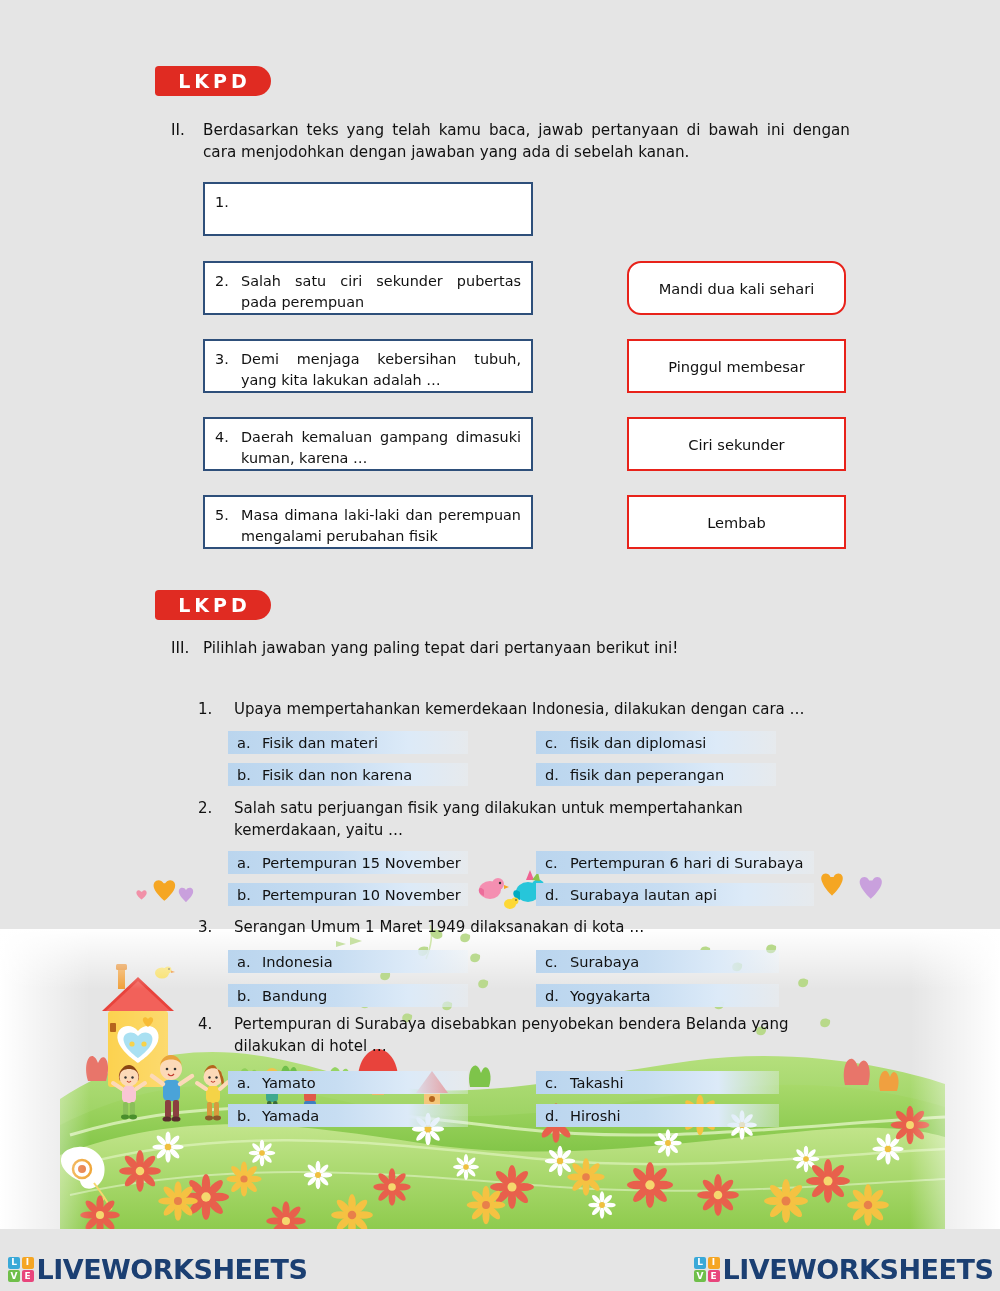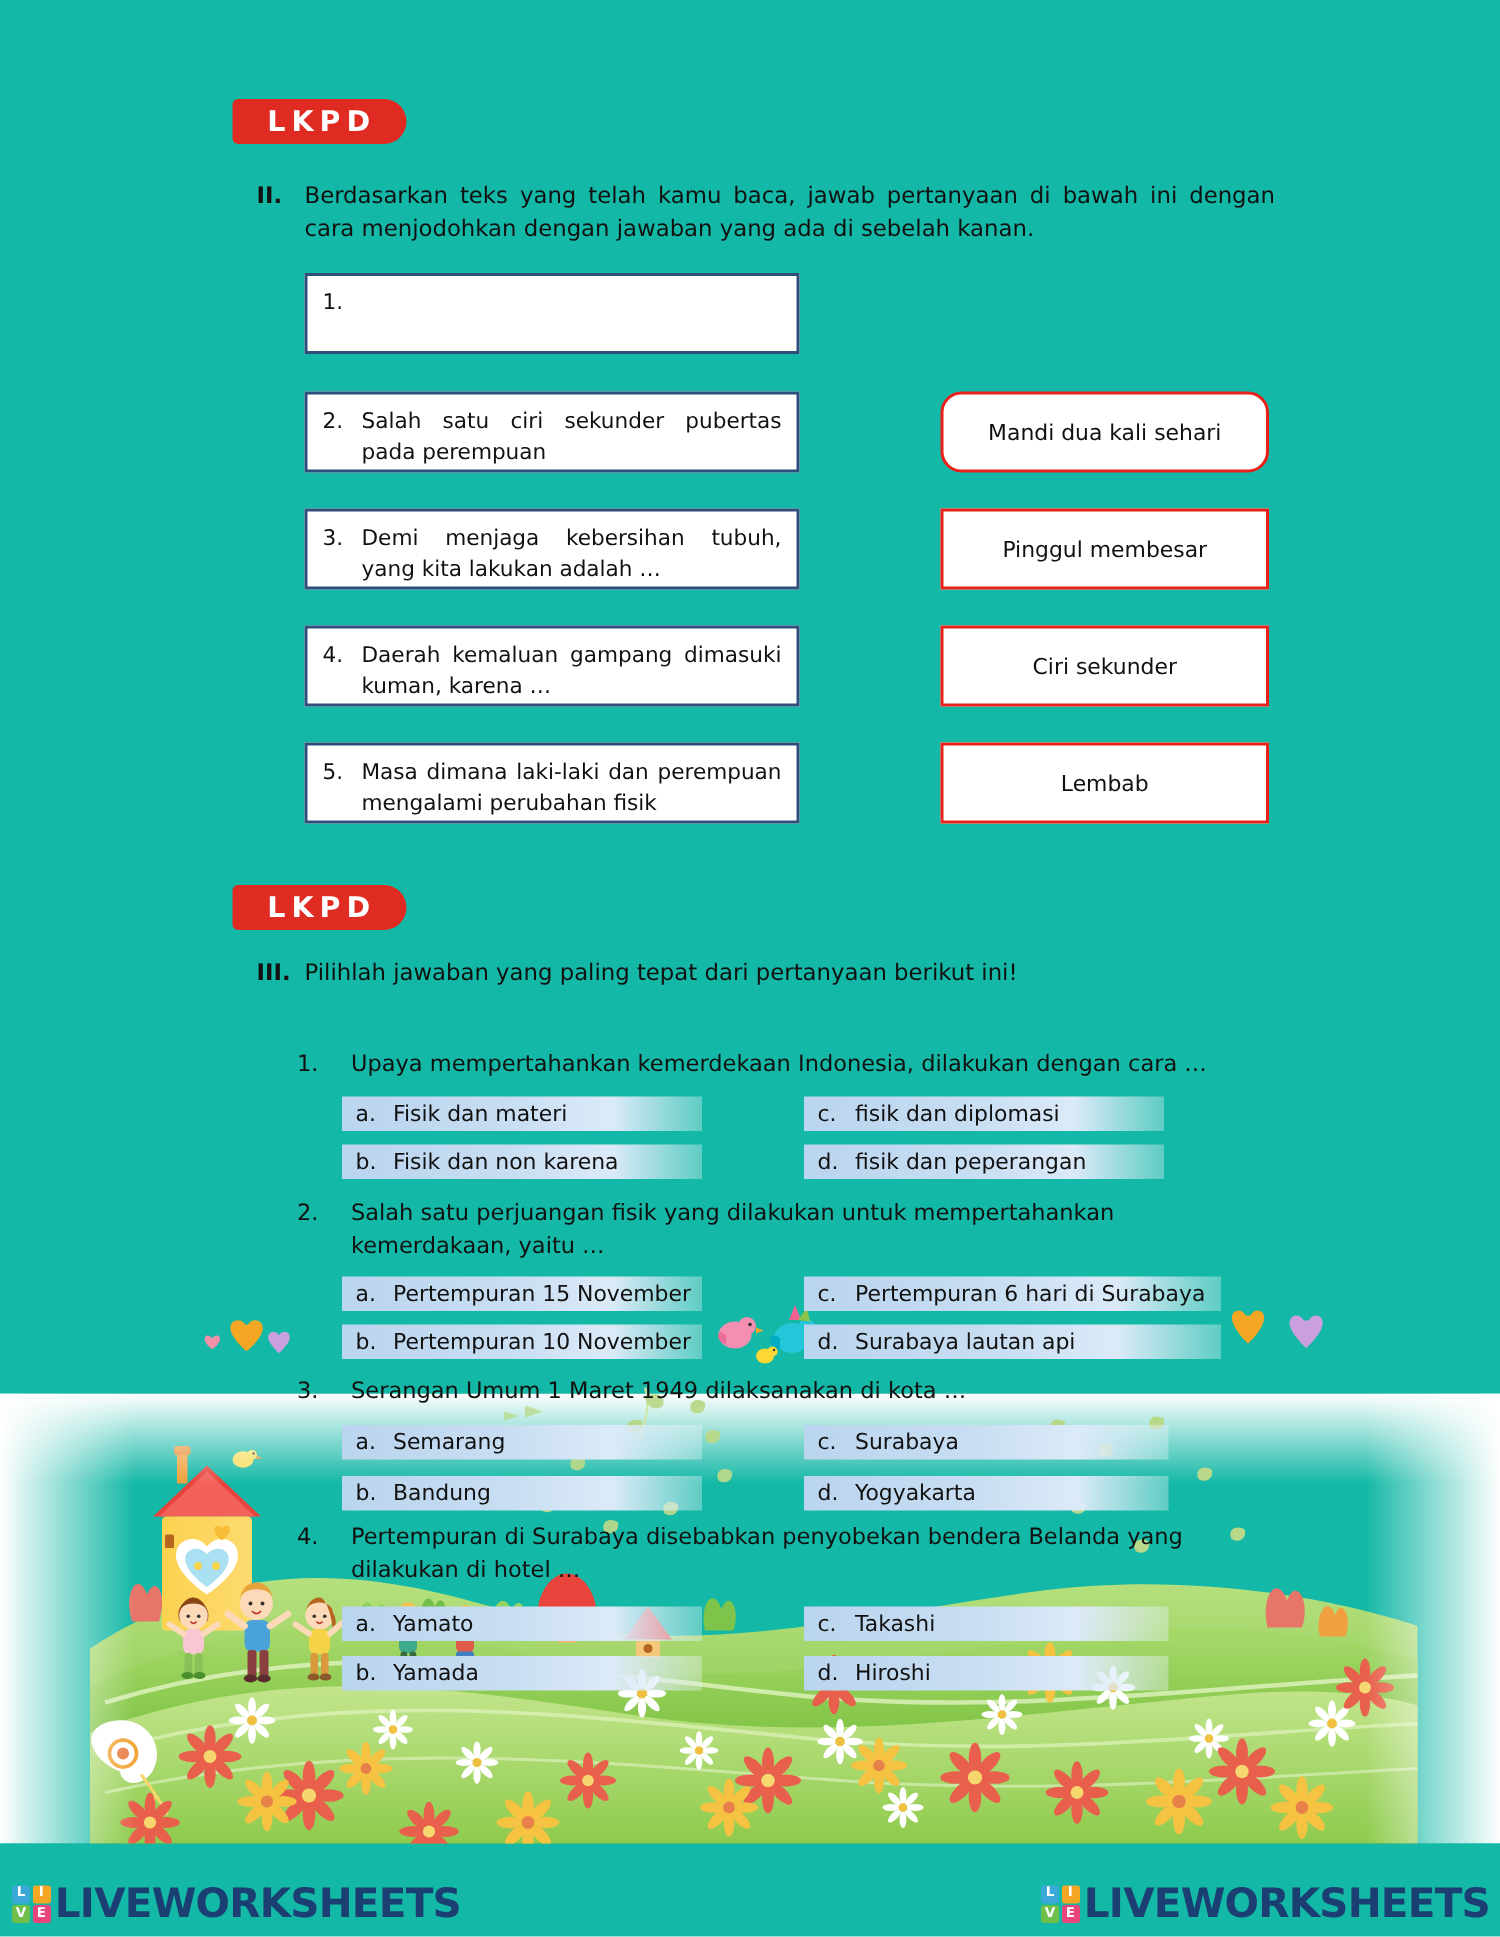--- a/index.html
+++ b/index.html
@@ -7,21 +7,21 @@
     width: 1000px;
     height: 1291px;
     background: #ffffff;
     font-family: "DejaVu Sans", sans-serif;
     overflow: hidden;
   }
   .page {
     position: relative;
     width: 1000px;
     height: 1291px;
-    background: #14b8a6;
+    background: #e5e5e5;
     overflow: hidden;
   }
 
   
   .lkpd-badge {
     position: absolute;
     width: 116px;
     height: 30px;
     background: #e02b22;
     border-radius: 4px 16px 16px 4px;
@@ -43,21 +43,21 @@
   .section-intro {
     position: absolute;
     display: flex;
     font-size: 15.2px;
     color: #111;
     line-height: 1.42;
   }
   .section-intro .sec-num {
     width: 32px;
     flex: 0 0 32px;
-    font-weight: bold;
+    font-weight: normal;
   }
   .section-intro .sec-body {
     flex: 1;
     text-align: justify;
   }
 
   
   .match-left-box {
     position: absolute;
     left: 203px;
@@ -897,21 +897,21 @@
     <span class="olet">d.</span>
     <span class="otext">Surabaya lautan api</span>
   </div>
 
   <div class="mcq-q" style="left:198px; top:917px; width:655px;">
     <span class="qnum">3.</span>
     <span class="qtext">Serangan Umum 1 Maret 1949 dilaksanakan di kota …</span>
   </div>
   <div class="opt" style="left:228px; top:950px; width:240px;">
     <span class="olet">a.</span>
-    <span class="otext">Semarang</span>
+    <span class="otext">Indonesia</span>
   </div>
   <div class="opt" style="left:228px; top:984px; width:240px;">
     <span class="olet">b.</span>
     <span class="otext">Bandung</span>
   </div>
   <div class="opt" style="left:536px; top:950px; width:243px;">
     <span class="olet">c.</span>
     <span class="otext">Surabaya</span>
   </div>
   <div class="opt" style="left:536px; top:984px; width:243px;">

